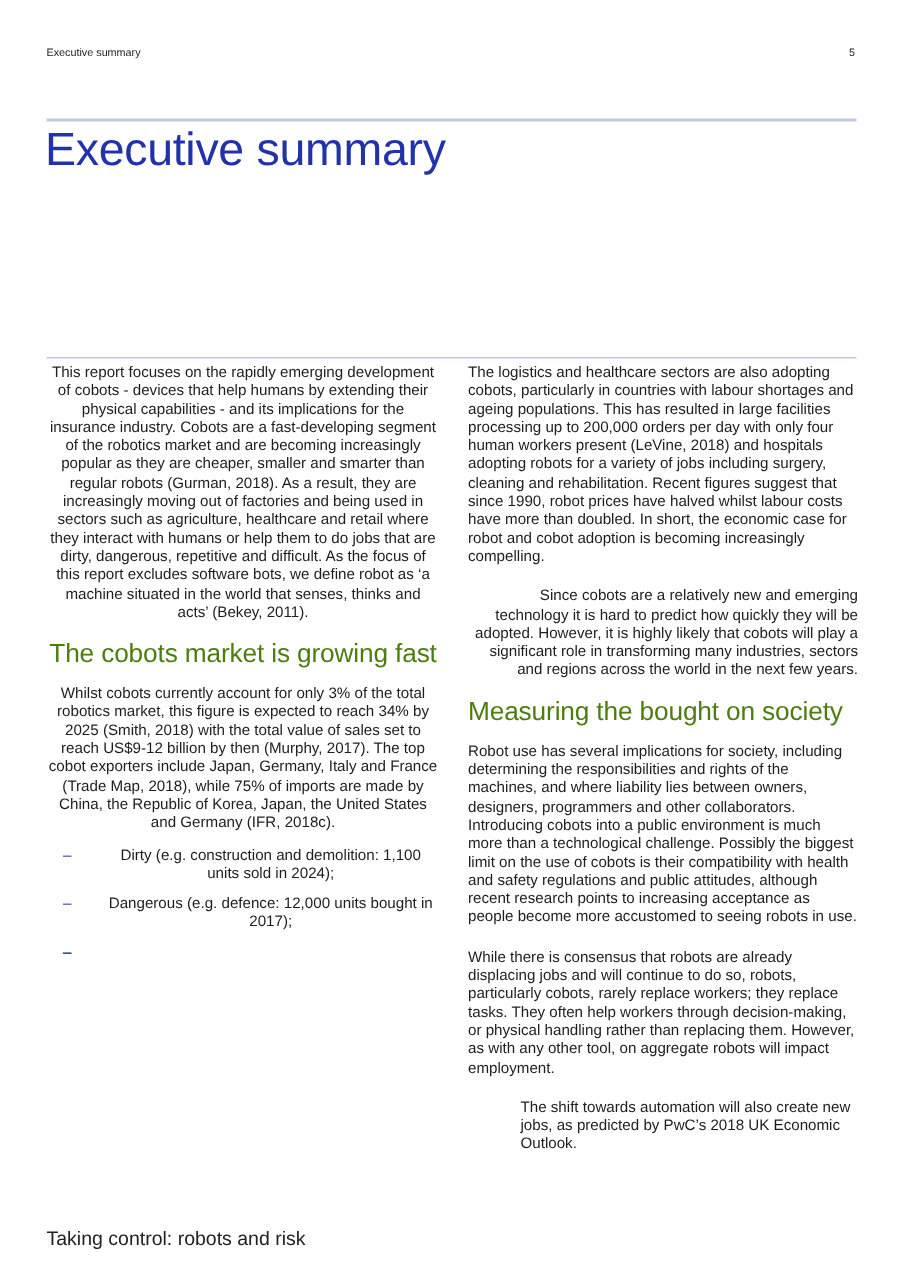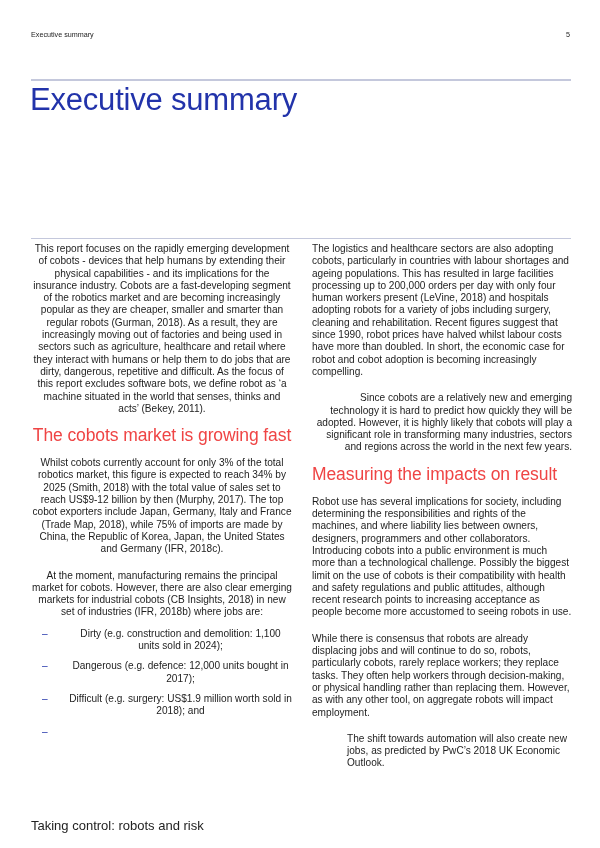--- a/index.html
+++ b/index.html
@@ -66,21 +66,21 @@
     .col-left { left: 32px; text-align: center; }
     .col-right { left: 312px; }
     .col p {
       margin: 0 0 9px 0;
     }
     .section-heading {
       margin: 10px 0 12px 0;
       font-size: 17.5px;
       line-height: 20px;
       font-weight: normal;
-      color: #ef4444;
+      color: #4d7c0f;
       letter-spacing: -0.1px;
     }
     .bullet-list {
       list-style: none;
       margin: 0;
       padding: 0;
     }
     .bullet-item {
       position: relative;
       padding-left: 37px;
@@ -108,42 +108,40 @@
 
 <div class="title-rule"></div>
 <h1 class="page-title">Executive summary</h1>
 
 <div class="body-rule"></div>
 
 <div class="col col-left">
   <p>This report focuses on the rapidly emerging development of cobots - devices that help humans by extending their physical capabilities - and its implications for the insurance industry. Cobots are a fast-developing segment of the robotics market and are becoming increasingly popular as they are cheaper, smaller and smarter than regular robots (Gurman, 2018). As a result, they are increasingly moving out of factories and being used in sectors such as agriculture, healthcare and retail where they interact with humans or help them to do jobs that are dirty, dangerous, repetitive and difficult. As the focus of this report excludes software bots, we define robot as ‘a machine situated in the world that senses, thinks and acts’ (Bekey, 2011).</p>
   <h2 class="section-heading">The cobots market is growing fast</h2>
   <p>Whilst cobots currently account for only 3% of the total robotics market, this figure is expected to reach 34% by 2025 (Smith, 2018) with the total value of sales set to reach US$9-12 billion by then (Murphy, 2017). The top cobot exporters include Japan, Germany, Italy and France (Trade Map, 2018), while 75% of imports are made by China, the Republic of Korea, Japan, the United States and Germany (IFR, 2018c).</p>
-  <p style="margin-top:14px;">At the moment, manufacturing remains the principal market for cobots. However, there are also clear emerging markets for industrial cobots (CB Insights, 2018) in new set of industries (IFR, 2018b) where jobs are:</p>
   <ul class="bullet-list">
     <li class="bullet-item">
       <span class="bullet-dash">–</span>
       <span>Dirty (e.g. construction and demolition: 1,100 units sold in 2024);</span>
     </li>
     <li class="bullet-item">
       <span class="bullet-dash">–</span>
       <span>Dangerous (e.g. defence: 12,000 units bought in 2017);</span>
     </li>
     <li class="bullet-item">
       <span class="bullet-dash">–</span>
-      <span>Difficult (e.g. surgery: US$1.9 million worth sold in 2018); and</span>
     </li>
     <li class="bullet-item">
       <span class="bullet-dash">–</span>
     </li>
   </ul>
 </div>
 
 <div class="col col-right">
   <p>The logistics and healthcare sectors are also adopting cobots, particularly in countries with labour shortages and ageing populations. This has resulted in large facilities processing up to 200,000 orders per day with only four human workers present (LeVine, 2018) and hospitals adopting robots for a variety of jobs including surgery, cleaning and rehabilitation. Recent figures suggest that since 1990, robot prices have halved whilst labour costs have more than doubled. In short, the economic case for robot and cobot adoption is becoming increasingly compelling.</p>
   <p style="margin-top:14px;text-align:right;">Since cobots are a relatively new and emerging technology it is hard to predict how quickly they will be adopted. However, it is highly likely that cobots will play a significant role in transforming many industries, sectors and regions across the world in the next few years.</p>
-  <h2 class="section-heading">Measuring the impacts on result</h2>
+  <h2 class="section-heading">Measuring the bought on society</h2>
   <p>Robot use has several implications for society, including determining the responsibilities and rights of the machines, and where liability lies between owners, designers, programmers and other collaborators. Introducing cobots into a public environment is much more than a technological challenge. Possibly the biggest limit on the use of cobots is their compatibility with health and safety regulations and public attitudes, although recent research points to increasing acceptance as people become more accustomed to seeing robots in use.</p>
   <p style="margin-top:14px;">While there is consensus that robots are already displacing jobs and will continue to do so, robots, particularly cobots, rarely replace workers; they replace tasks. They often help workers through decision-making, or physical handling rather than replacing them. However, as with any other tool, on aggregate robots will impact employment.</p>
   <p style="margin-top:14px;margin-left:35px;">The shift towards automation will also create new jobs, as predicted by PwC’s 2018 UK Economic Outlook.</p>
 </div>
 
 <div class="running-footer">Taking control: robots and risk</div>
 
 </body></html>

